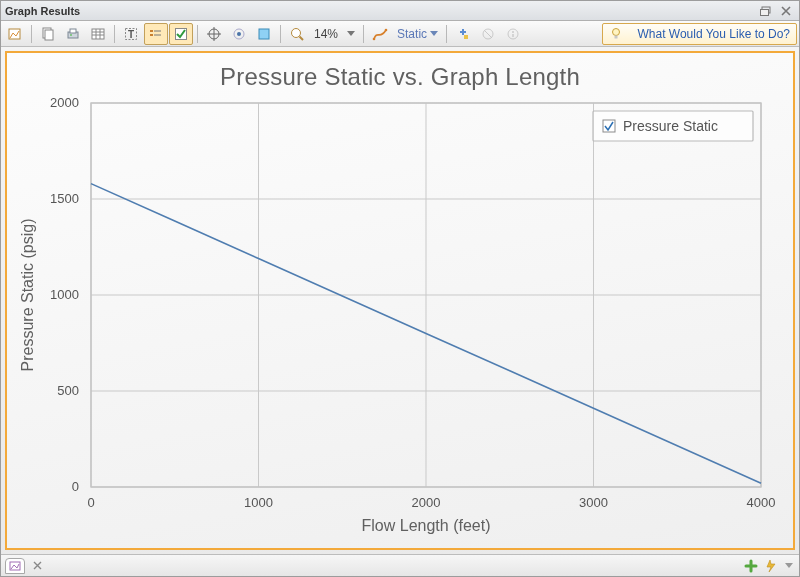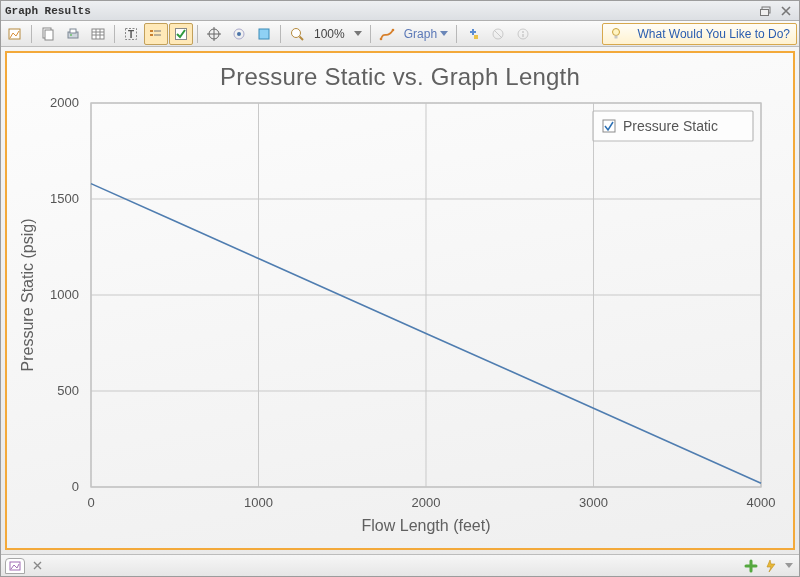--- a/index.html
+++ b/index.html
@@ -16,21 +16,20 @@
     background: linear-gradient(#f5f5f5,#e9e9e9);
     border: 1px solid #9c9c9c;
     display: flex; flex-direction: column;
   }
   .titlebar {
     height: 20px;
     display: flex; align-items: center;
     padding: 0 4px;
     background: linear-gradient(#eef0f2,#dcdfe3);
     border-bottom: 1px solid #b0b0b0;
-    font-family: Liberation Mono, monospace;
   }
   .titlebar .title { font-weight: bold; font-size: 11px; color: #333; flex: 1; }
   .titlebar .tb-btn {
     width: 18px; height: 14px;
     margin-left: 2px;
     display: inline-flex; align-items: center; justify-content: center;
     color: #666;
   }
   .toolbar {
     height: 26px;
@@ -203,36 +202,36 @@
           <rect x="3" y="3" width="10" height="10" fill="#8fd1f5" stroke="#3b8bb8"></rect>
         </svg>
     </span>
     <span class="sep"></span>
     <span class="tb">
       <svg width="16" height="16">
           <circle cx="7" cy="7" r="4.5" fill="#fff" stroke="#b58a3e"></circle>
           <path d="M10.5 10.5 L14 14" stroke="#b58a3e" stroke-width="2"></path>
         </svg>
     </span>
-    <span class="zoom-pct">100%</span>
+    <span class="zoom-pct">14%</span>
     <span class="tb" style="min-width:10px">
       <svg width="8" height="6">
           <path d="M0 0 L8 0 L4 5 Z" fill="#777"></path>
         </svg>
     </span>
     <span class="sep"></span>
     <span class="tb">
       <svg width="16" height="16">
           <path d="M2 13 C5 4 8 14 14 4" stroke="#d77f2a" stroke-width="1.6" fill="none"></path>
           <circle cx="2" cy="13" r="1.3" fill="#d77f2a"></circle>
           <circle cx="14" cy="4" r="1.3" fill="#d77f2a"></circle>
         </svg>
     </span>
     <span class="tb format-dd">
-      <span>Graph</span>
+      <span>Static</span>
       <svg width="8" height="6">
           <path d="M0 0 L8 0 L4 5 Z" fill="#6a86b8"></path>
         </svg>
     </span>
     <span class="sep"></span>
     <span class="tb">
       <svg width="16" height="16">
           <path d="M7 3 h2 v2 h2 v2 h-2 v2 h-2 v-2 h-2 v-2 h2 z" fill="#5b8dd4"></path>
           <rect x="9" y="9" width="4" height="4" fill="#e9c24a"></rect>
         </svg>

